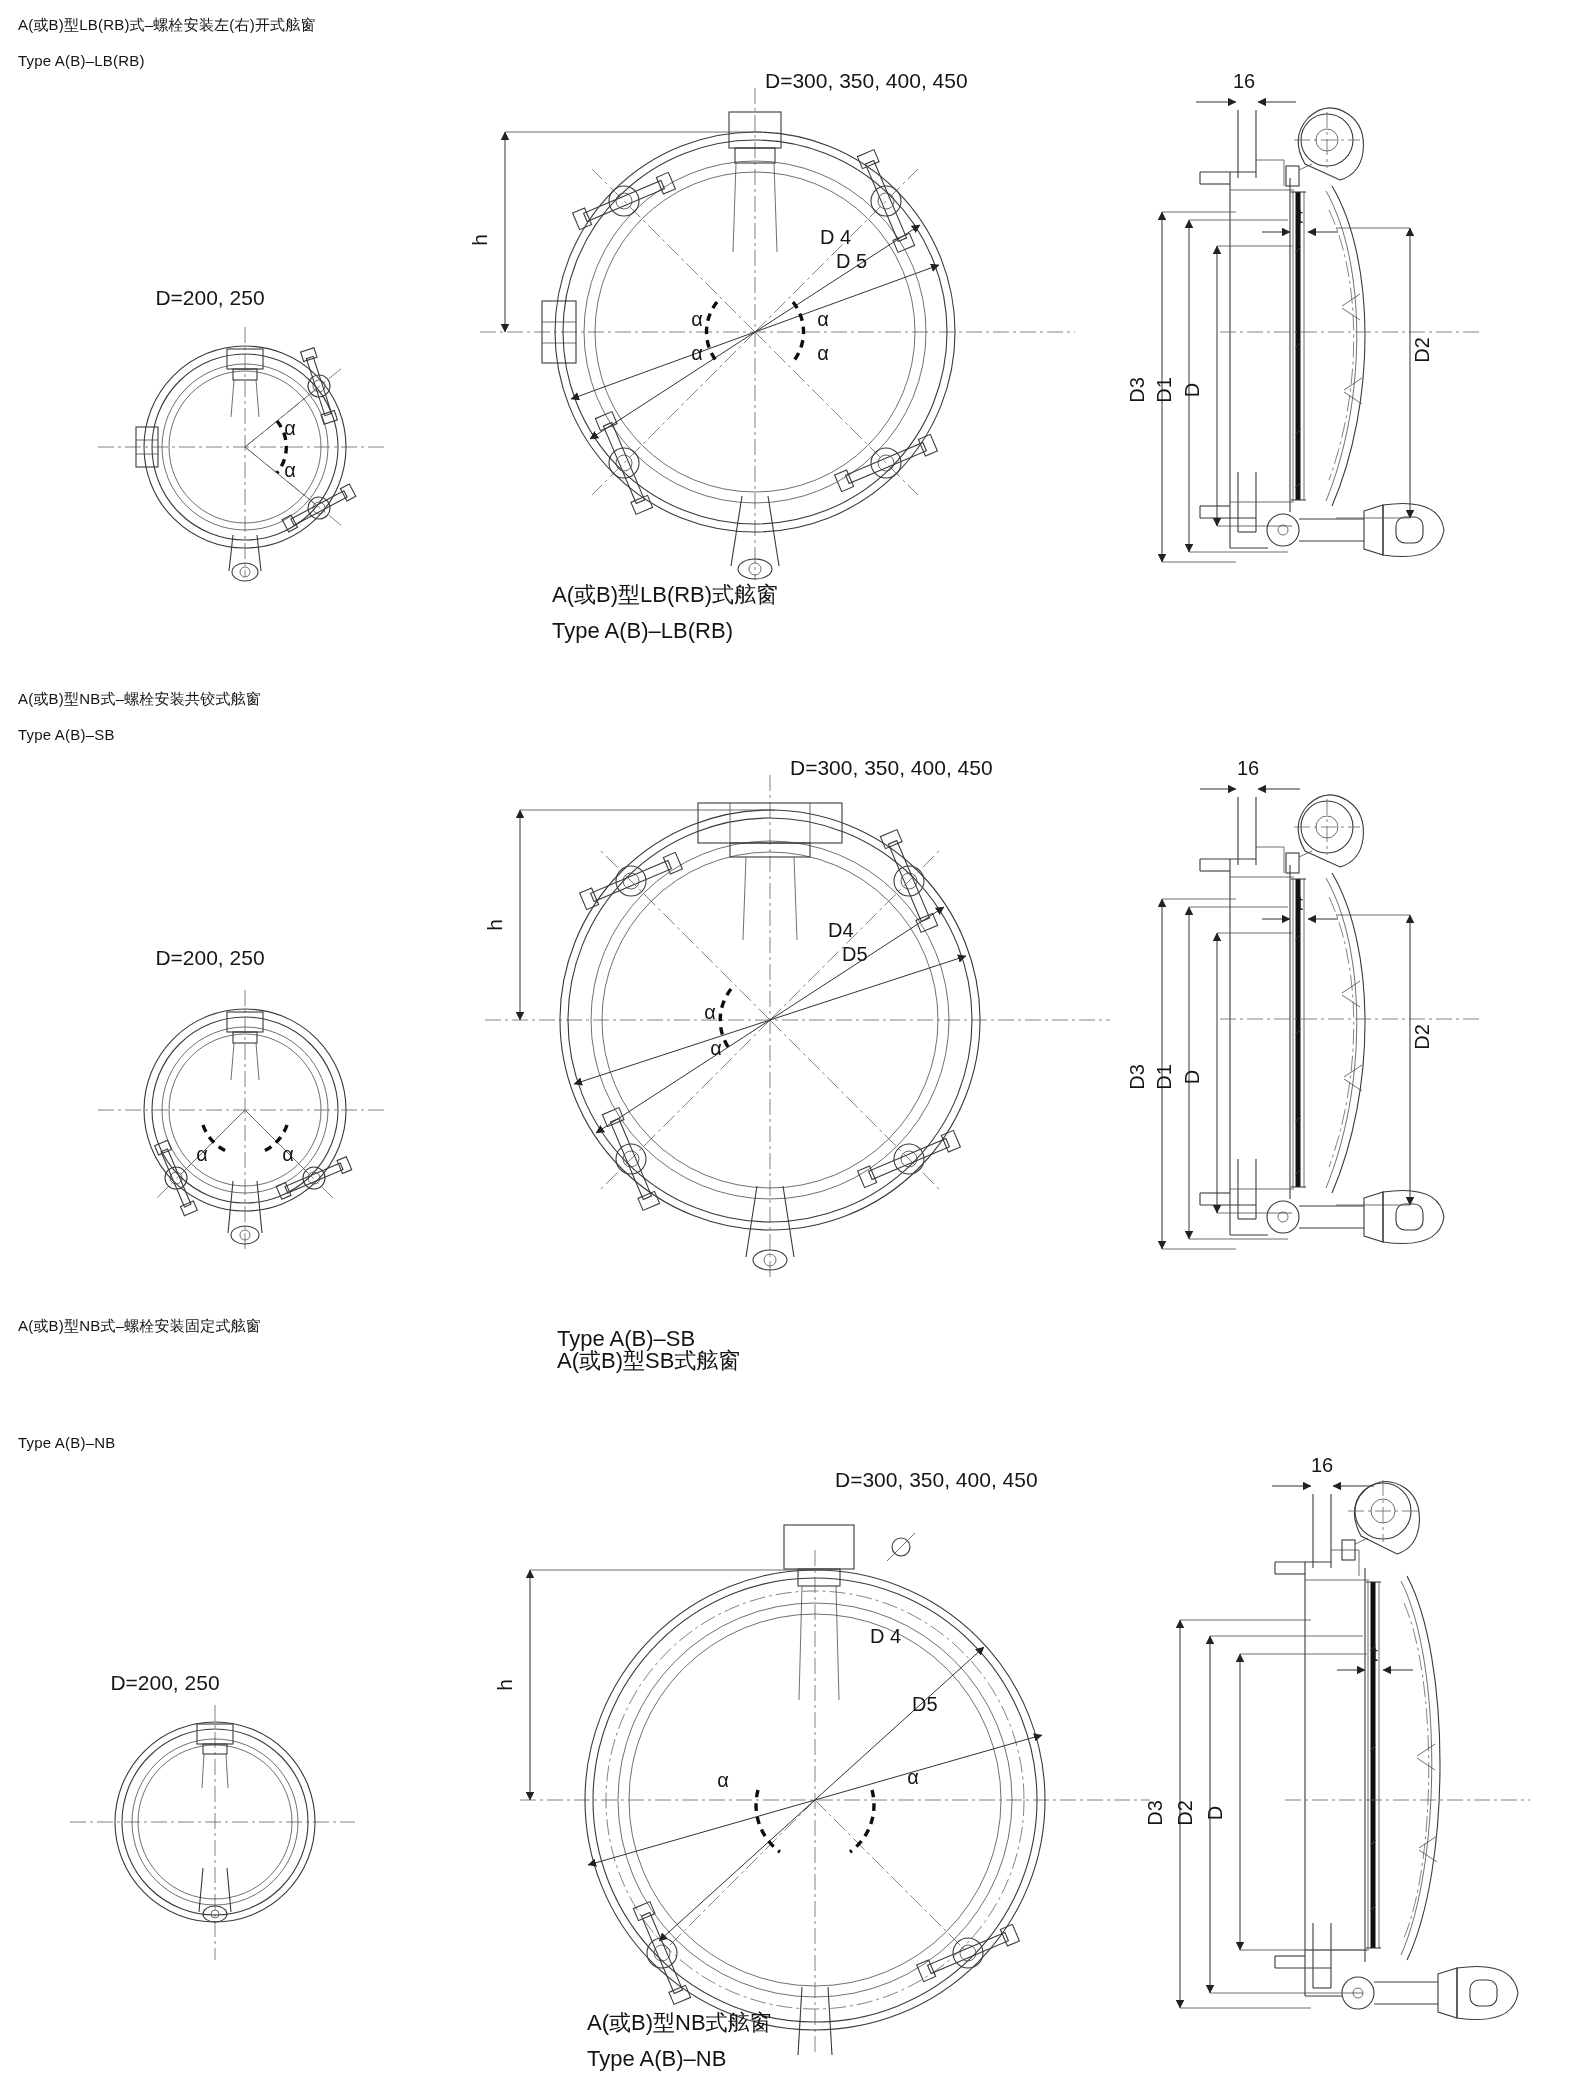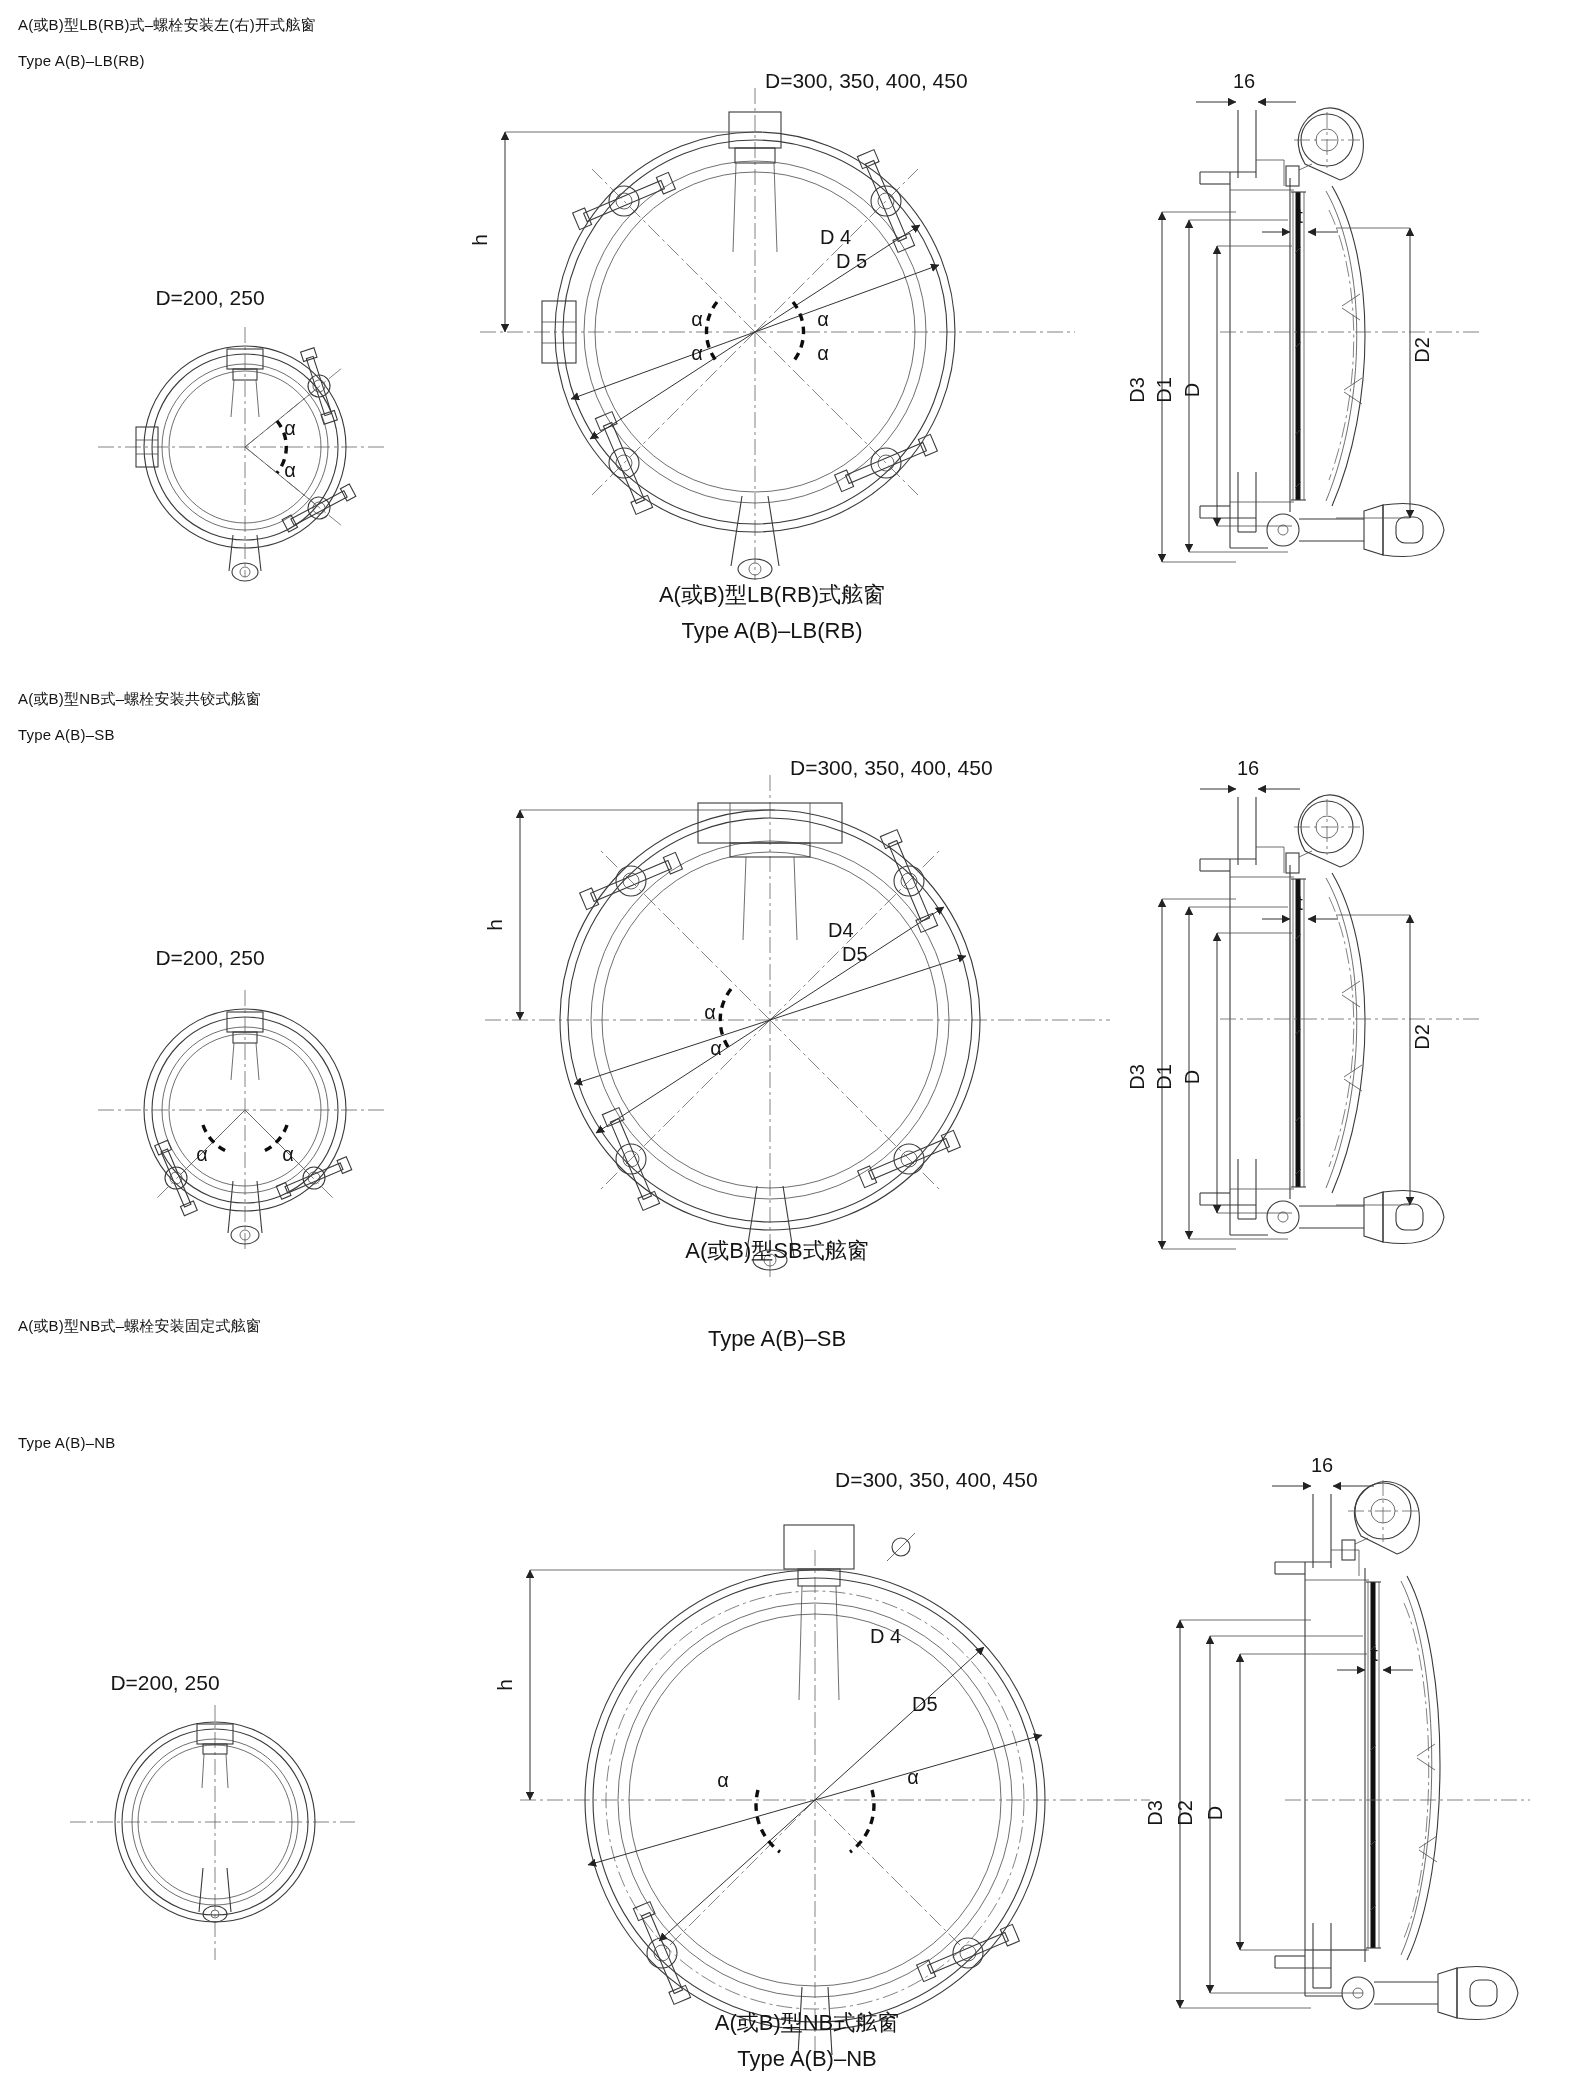--- a/index.html
+++ b/index.html
@@ -1,20 +1,20 @@
 <!DOCTYPE html>
 <html><head>
 <meta charset="utf-8">
 <style>
 html,body{margin:0;padding:0}
 body{width:1570px;height:2092px;position:relative;background:#ffffff;
      font-family:"Liberation Sans","DejaVu Sans",sans-serif;color:#141414;overflow:hidden}
 .abs{position:absolute}
 .title{font-size:15px;white-space:nowrap;letter-spacing:.2px}
-.cap{width:440px;text-align:center;font-size:22px;white-space:nowrap}
+.cap{width:440px;text-align:left;font-size:22px;white-space:nowrap}
 svg{position:absolute;overflow:visible}
 .ln{fill:none;stroke:#3a3a3a;stroke-width:1.1}
 .lt{fill:none;stroke:#4a4a4a;stroke-width:.8}
 .cl{fill:none;stroke:#636363;stroke-width:.8;stroke-dasharray:16 4 3 4}
 .dim{fill:none;stroke:#333333;stroke-width:1}
 .aarc{fill:none;stroke:#0d0d0d;stroke-width:3.4;stroke-dasharray:7.5 6}
 .glass{fill:none;stroke:#101010;stroke-width:5}
 text{fill:#161616;font-size:20px}
 .t21{font-size:21px}
 </style>
@@ -426,21 +426,21 @@
   <line x1="137" y1="188" x2="212" y2="188" class="lt"></line>
     <line x1="137" y1="468" x2="212" y2="468" class="lt"></line>
   <line x1="137" y1="188" x2="137" y2="468" class="dim" marker-start="url(#a2x)" marker-end="url(#a2x)"></line>
   <text x="119" y="332" text-anchor="middle" transform="rotate(-90 119 332)">D</text>
   <line x1="256" y1="170" x2="330" y2="170" class="lt"></line>
     <line x1="256" y1="460" x2="330" y2="460" class="lt"></line>
   <line x1="330" y1="170" x2="330" y2="460" class="dim" marker-start="url(#a2x)" marker-end="url(#a2x)"></line>
   <text x="349" y="292" text-anchor="middle" transform="rotate(-90 349 292)">D2</text>
 </svg>
 
-<div class="abs cap" style="left:557px;top:1236px">A(或B)型SB式舷窗</div>
+<div class="abs cap" style="left:557px;top:1346px">A(或B)型SB式舷窗</div>
 <div class="abs cap" style="left:557px;top:1326px">Type A(B)–SB</div>
 
 <div class="abs title" style="left:18px;top:1317px">A(或B)型NB式–螺栓安装固定式舷窗</div>
 <div class="abs title" style="left:18px;top:1434px">Type A(B)–NB</div>
 
 <svg class="abs" style="left:55px;top:1660px" width="320" height="320" viewBox="0 0 320 320">
   <text x="110" y="30" text-anchor="middle" class="t21">D=200, 250</text>
   <line x1="15" y1="162" x2="300" y2="162" class="cl"></line>
   <line x1="160" y1="45" x2="160" y2="300" class="cl"></line>
   <g>

